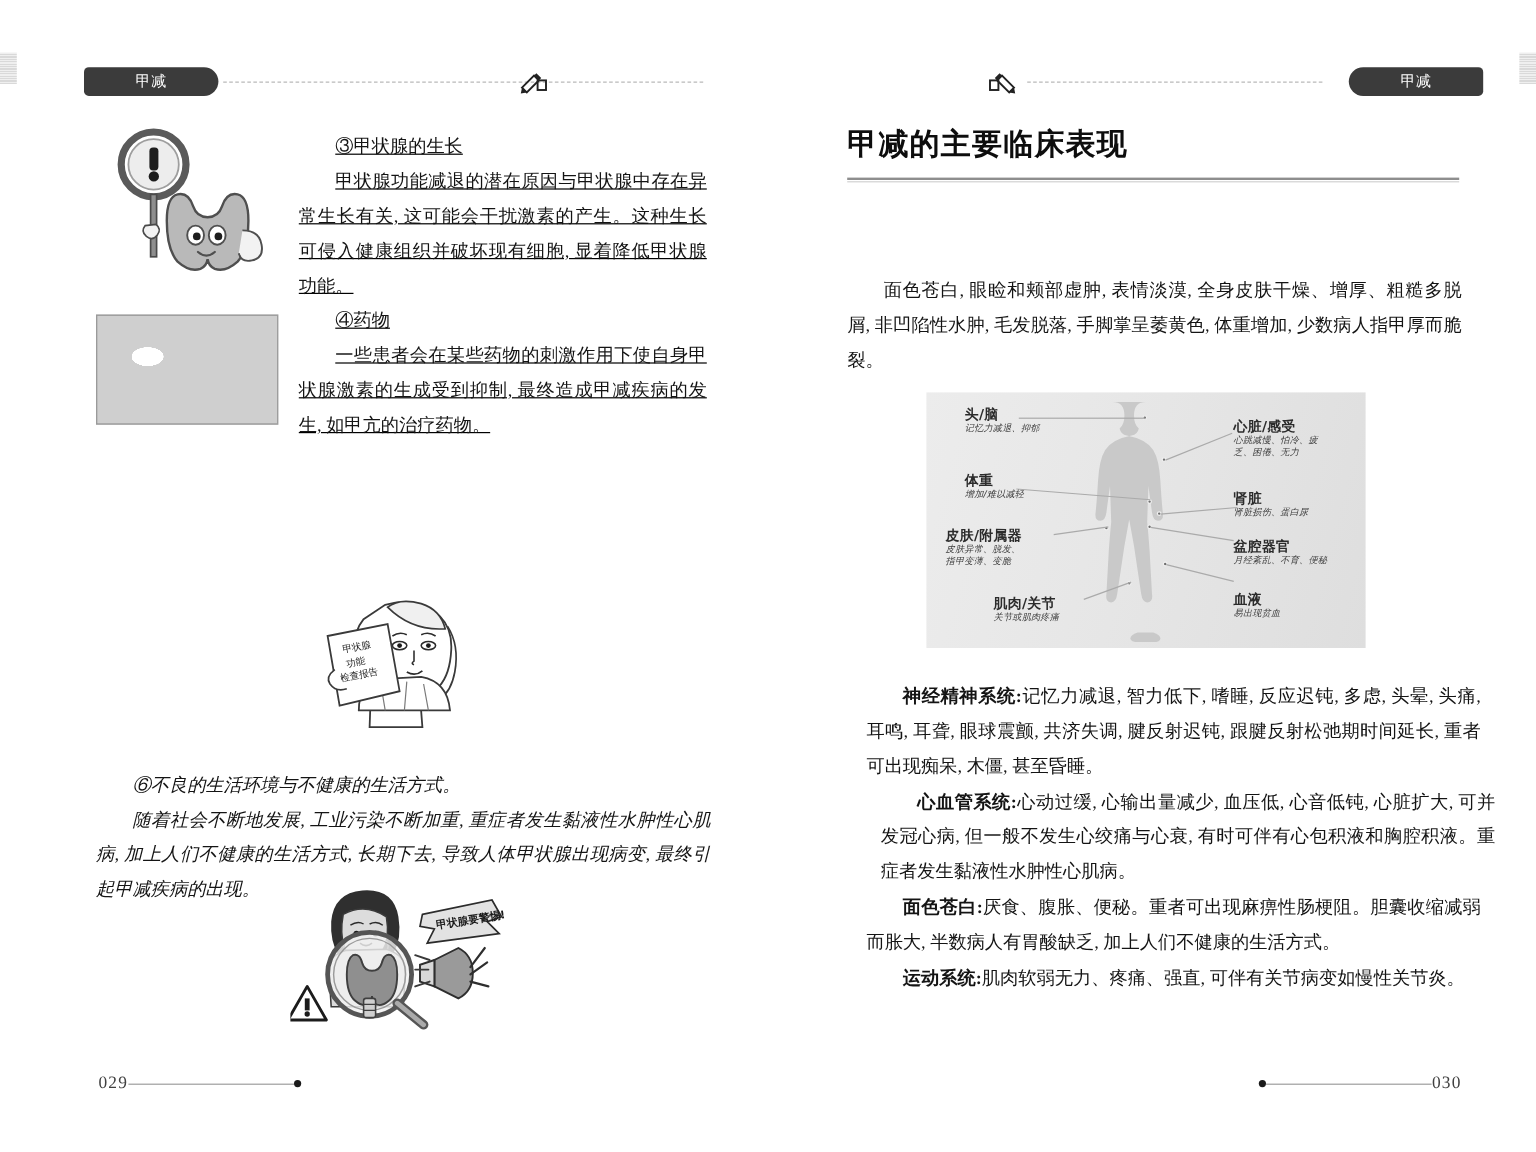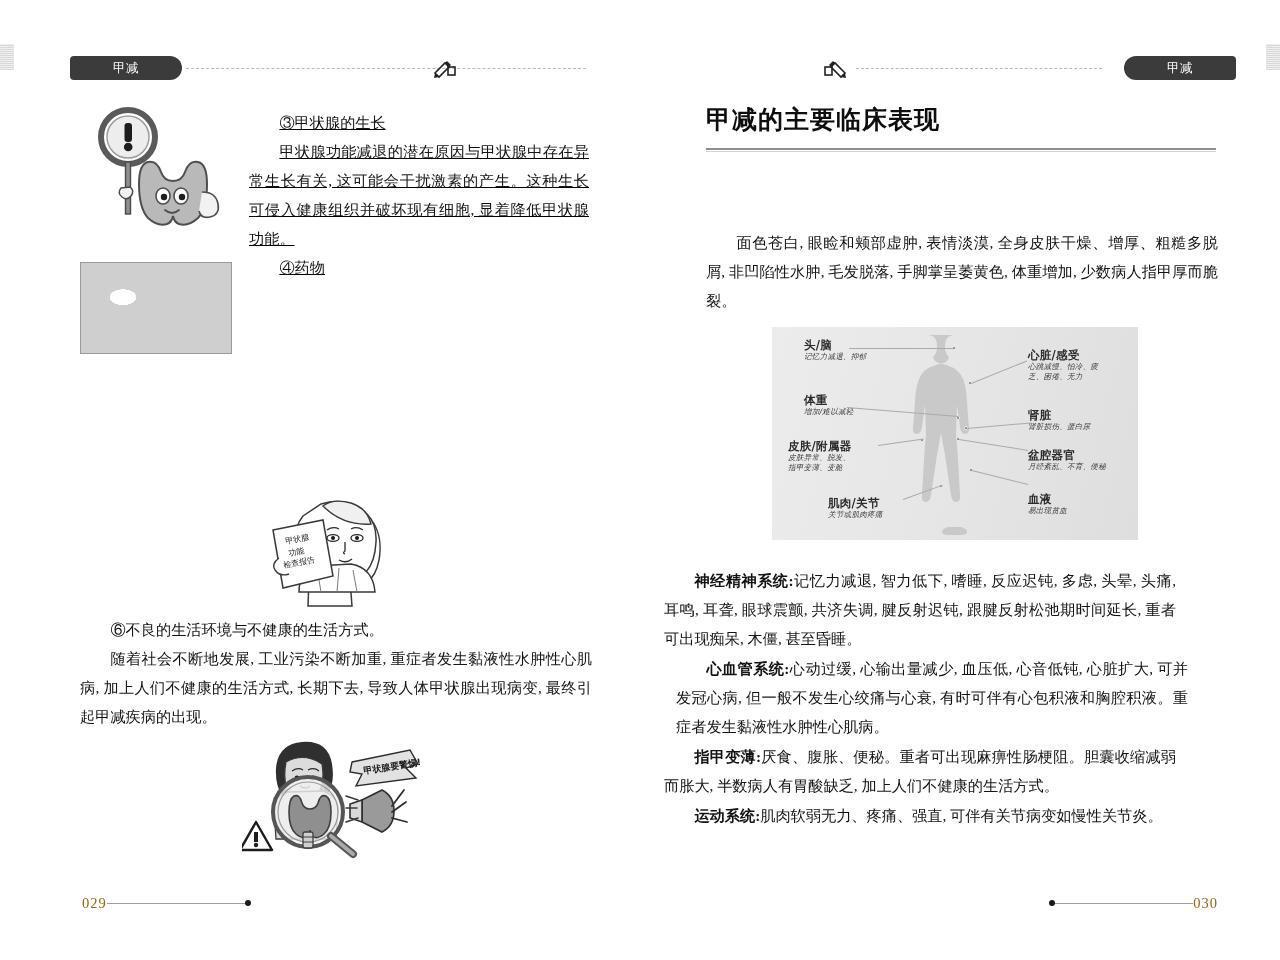--- a/index.html
+++ b/index.html
@@ -75,21 +75,21 @@
       radial-gradient(ellipse 19px 12px at 78% 58%, #ededed 0 60%, #c4c4c4 61% 100%),
       radial-gradient(ellipse 17px 10px at 18% 72%, #fafafa 0 60%, #c9c9c9 61% 100%),
       radial-gradient(ellipse 16px 10px at 88% 80%, #3a3a3a 0 60%, #1a1a1a 61% 100%),
       radial-gradient(ellipse 15px 9px at 36% 18%, #e2e2e2 0 60%, #aeaeae 61% 100%),
       linear-gradient(160deg,#8d8d8d,#d7d7d7 45%,#6f6f6f);
     border: 1px solid #9a9a9a;
   }
 
   .txt-a { position: absolute; left: 235px; top: 108px; width: 340px; text-decoration: underline; }
   .txt-b { position: absolute; left: 66px;  top: 385px; width: 512px; }
-  .txt-c { position: absolute; left: 66px;  top: 615px; width: 512px; }
+  .txt-c { position: absolute; left: 66px;  top: 640px; width: 512px; font-style: italic; }
 
   .fig-woman   { position: absolute; left: 247px; top: 498px; width: 180px; height: 112px; }
   .fig-checkup { position: absolute; left: 228px; top: 738px; width: 190px; height: 122px; }
 
   
   .chapter-title {
     position: absolute; left: 706px; top: 103px;
     font-family: "Liberation Serif", "DejaVu Serif", serif;
     font-weight: bold; font-size: 25px; letter-spacing: 1px; color: #0d0d0d;
   }
@@ -109,32 +109,32 @@
   .dlab { position: absolute; font-family: "DejaVu Sans", sans-serif; color: #2b2b2b; }
   .dlab .t { font-size: 11.5px; font-weight: bold; line-height: 13px; letter-spacing: .3px; }
   .dlab .s { font-size: 7.6px; line-height: 10px; color: #3d3d3d; letter-spacing: .2px; font-style: italic; }
   .dlab.r { text-align: left; }
   .leader { position: absolute; height: 1px; background: #aaa; transform-origin: 0 0; }
   .ptdot {
     position: absolute; width: 4px; height: 4px; border-radius: 50%;
     background: #6f6f6f; border: 1px solid #f0f0f0;
   }
 
-  .sys { position: absolute; left: 664px; width: 512px; }
+  .sys { position: absolute; left: 722px; width: 512px; }
   .sys1 { top: 566px; }
   .sys2 { top: 654px; margin-left: 12px; }
   .sys3 { top: 742px; }
   .sys4 { top: 801px; }
 
   
   .folio {
     position: absolute; bottom: 48px; height: 18px;
     display: flex; align-items: center;
     font-family: "Liberation Serif", "DejaVu Serif", serif;
-    font-size: 14.5px; color: #a16207; letter-spacing: 1px;
+    font-size: 14.5px; color: #404040; letter-spacing: 1px;
   }
   .folio-left  { left: 68px; }
   .folio-right { right: 62px; }
   .folio-line { width: 138px; height: 1px; background: #9d9d9d; }
   .folio-dot  { width: 6px; height: 6px; border-radius: 50%; background: #1a1a1a; }
 </style>
 </head>
 <body>
 
 <div class="spread">
@@ -174,20 +174,21 @@
         <path d="M122 88 q14 0 16 12 q2 11 -8 13 q-9 2 -11 -6" fill="#f2f2f2" stroke="#4f4f4f" stroke-width="1.6"></path>
       </svg>
     </div>
 
     <div class="fig-pills"></div>
 
     <div class="col txt-a">
       <p class="body indent">③甲状腺的生长</p>
       <p class="body indent">甲状腺功能减退的潜在原因与甲状腺中存在异常生长有关, 这可能会干扰激素的产生。这种生长可侵入健康组织并破坏现有细胞, 显着降低甲状腺功能。</p>
       <p class="body indent">④药物</p>
+      <p class="body indent">一些患者会在某些药物的刺激作用下使自身甲状腺激素的生成受到抑制, 最终造成甲减疾病的发生, 如甲亢的治疗药物。</p>
     </div>
 
 
     <div class="fig-woman">
       <svg width="180" height="112" viewBox="0 0 180 112">
         <path d="M60 6 q28 -8 46 10 q10 10 9 28 q-1 20 -10 30 q-6 7 -16 8 l2 26 h-44 l1 -28 q-12 -8 -14 -28 q-2 -22 8 -34 z" fill="#fff" stroke="#3a3a3a" stroke-width="1.5"></path>
         <path d="M62 8 q20 20 48 18 q-4 -16 -20 -21 q-18 -5 -28 3 z" fill="#f0f0f0" stroke="#3a3a3a" stroke-width="1.4"></path>
         <path d="M112 24 q10 16 6 38 q-3 16 -12 22" fill="none" stroke="#3a3a3a" stroke-width="1.4"></path>
         <ellipse cx="72" cy="40" rx="6" ry="3.4" fill="#fff" stroke="#2b2b2b" stroke-width="1.3"></ellipse>
         <ellipse cx="96" cy="40" rx="6" ry="3.4" fill="#fff" stroke="#2b2b2b" stroke-width="1.3"></ellipse>
@@ -330,21 +331,21 @@
     </div>
   </div>
 
   <div class="sys sys1">
     <p class="body indent"><span class="lead">神经精神系统:</span><span>记忆力减退, 智力低下, 嗜睡, 反应迟钝, 多虑, 头晕, 头痛, 耳鸣, 耳聋, 眼球震颤, 共济失调, 腱反射迟钝, 跟腱反射松弛期时间延长, 重者可出现痴呆, 木僵, 甚至昏睡。</span></p>
   </div>
   <div class="sys sys2">
     <p class="body indent"><span class="lead">心血管系统:</span><span>心动过缓, 心输出量减少, 血压低, 心音低钝, 心脏扩大, 可并发冠心病, 但一般不发生心绞痛与心衰, 有时可伴有心包积液和胸腔积液。重症者发生黏液性水肿性心肌病。</span></p>
   </div>
   <div class="sys sys3">
-    <p class="body indent"><span class="lead">指甲变薄:</span><span>厌食、腹胀、便秘。重者可出现麻痹性肠梗阻。胆囊收缩减弱而胀大, 半数病人有胃酸缺乏, 加上人们不健康的生活方式。</span></p>
+    <p class="body indent"><span class="lead">面色苍白:</span><span>厌食、腹胀、便秘。重者可出现麻痹性肠梗阻。胆囊收缩减弱而胀大, 半数病人有胃酸缺乏, 加上人们不健康的生活方式。</span></p>
   </div>
   <div class="sys sys4">
     <p class="body indent"><span class="lead">运动系统:</span><span>肌肉软弱无力、疼痛、强直, 可伴有关节病变如慢性关节炎。</span></p>
   </div>
 
   <div class="folio folio-right">
     <span class="folio-dot"></span>
     <span class="folio-line"></span>
     <span>030</span>
   </div>

